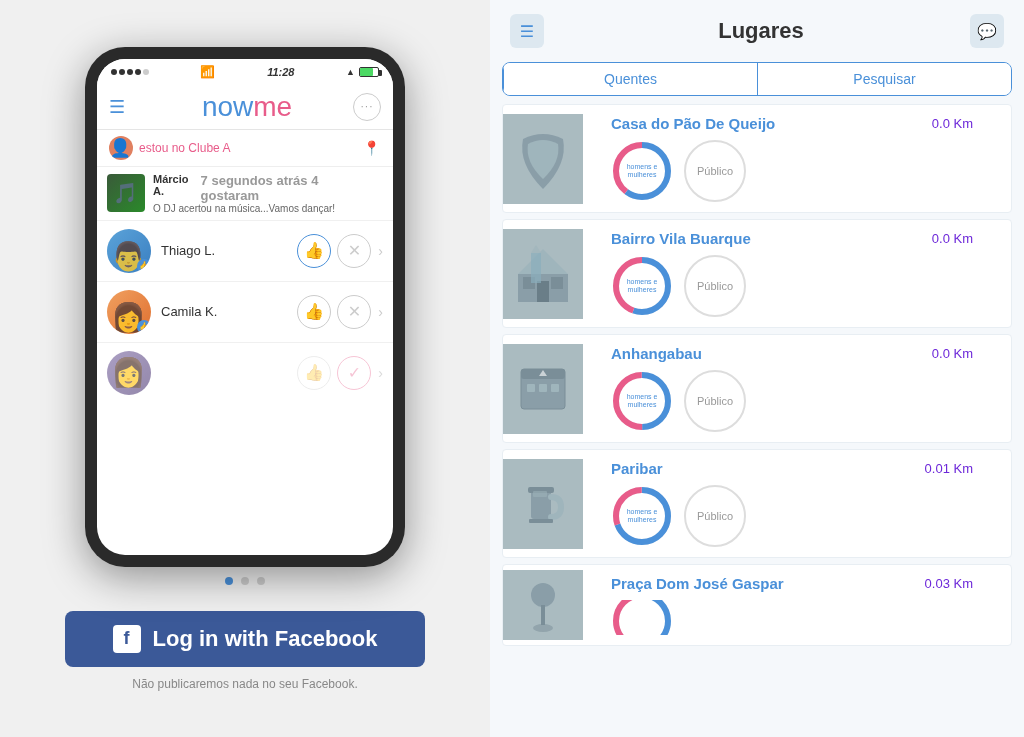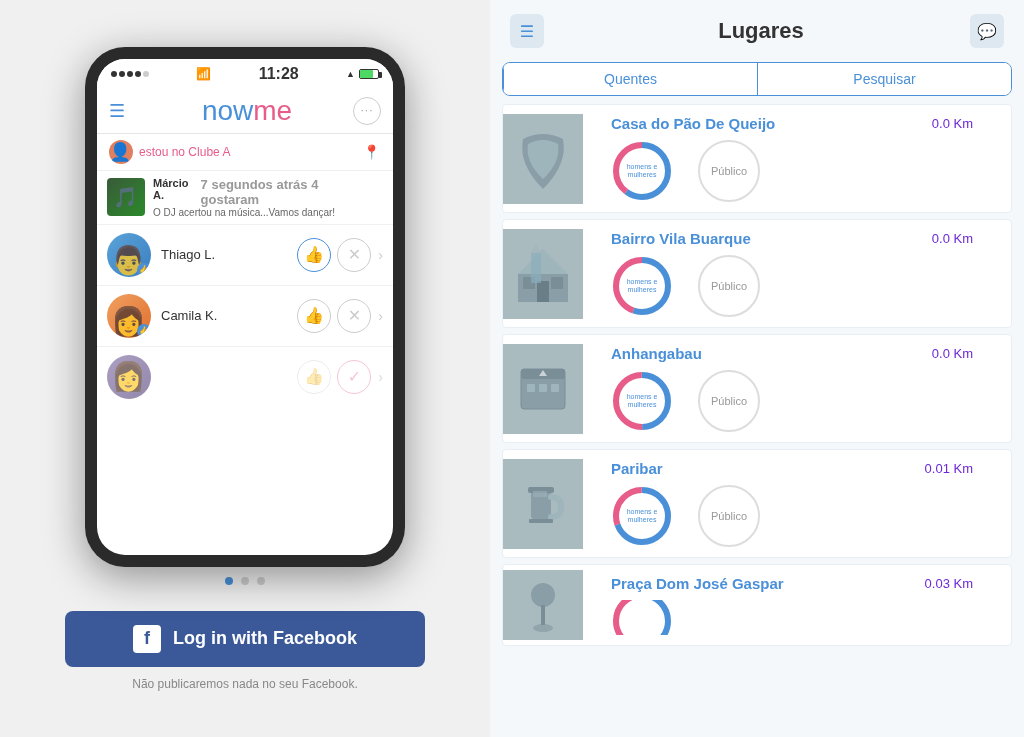--- a/index.html
+++ b/index.html
@@ -46,21 +46,21 @@
       background: #fff;
       display: flex;
       align-items: center;
       justify-content: space-between;
       padding: 6px 14px;
       font-size: 11px;
       color: #333;
     }
     .status-dots { display: flex; gap: 2px; }
     .status-dot { width: 6px; height: 6px; border-radius: 50%; background: #333; }
-    .status-time { font-weight: 600; font-size: 16px; }
+    .status-time { font-weight: 600; font-size: 11px; font-style: italic; }
     .status-right { display: flex; align-items: center; gap: 4px; font-size: 10px; }
     .battery {
       width: 20px; height: 10px; border: 1.5px solid #333; border-radius: 2px; position: relative;
     }
     .battery::after { content: ''; position: absolute; right: -4px; top: 2px; width: 3px; height: 6px; background: #333; border-radius: 0 1px 1px 0; }
     .battery-fill { width: 70%; height: 100%; background: #4cd964; border-radius: 1px; }
 
     
     .app-header {
       background: #fff;
@@ -145,21 +145,21 @@
       display: flex; align-items: center; justify-content: center; gap: 12px;
       background: #3b5998; color: #fff; border-radius: 8px;
       padding: 14px 40px; margin-top: 16px; cursor: pointer;
       width: 360px;
     }
     .fb-icon {
       width: 28px; height: 28px; background: #fff; border-radius: 4px;
       display: flex; align-items: center; justify-content: center;
       font-size: 18px; font-weight: 900; color: #3b5998;
     }
-    .fb-text { font-size: 18px; font-weight: 600; }
+    .fb-text { font-size: 22px; font-weight: 600; }
     .fb-disclaimer { margin-top: 10px; font-size: 12px; color: #888; text-align: center; }
 
     
     .right-panel {
       flex: 1;
       background: #f5f8fb;
       display: flex;
       flex-direction: column;
     }
 
@@ -196,21 +196,21 @@
     }
     .place-thumb {
       width: 80px; height: 90px; flex-shrink: 0;
       background: #b0bec5; display: flex; align-items: center; justify-content: center;
       font-size: 32px; color: #78909c;
     }
     .place-info { flex: 1; padding: 10px 28px; }
     .place-name { font-size: 15px; font-weight: 600; color: #4a90d9; }
     .place-dist { font-size: 13px; color: #6d28d9; margin-left: auto; padding-right: 10px; white-space: nowrap; }
     .place-header-row { display: flex; align-items: center; width: 100%; }
-    .place-gauges { display: flex; align-items: center; gap: 25px; margin-top: 8px; }
+    .place-gauges { display: flex; align-items: center; gap: 11px; margin-top: 8px; }
 
     
     .gauge-container { position: relative; width: 62px; height: 62px; }
     .gauge-svg { width: 62px; height: 62px; }
     .gauge-label {
       position: absolute; top: 50%; left: 50%; transform: translate(-50%, -50%);
       font-size: 7px; text-align: center; color: #4a90d9; line-height: 1.2;
     }
     .public-badge {
       width: 62px; height: 62px; border-radius: 50%;

